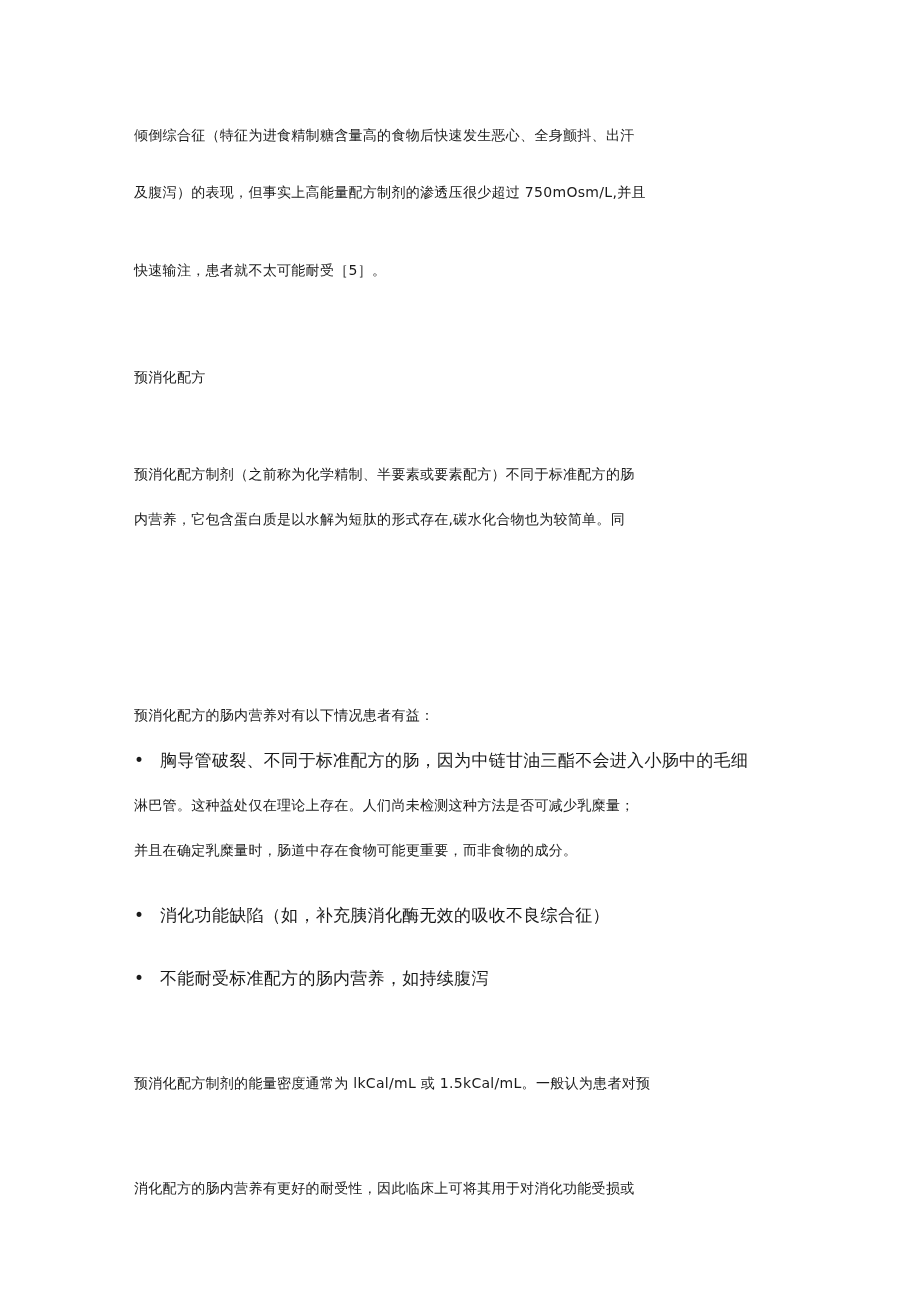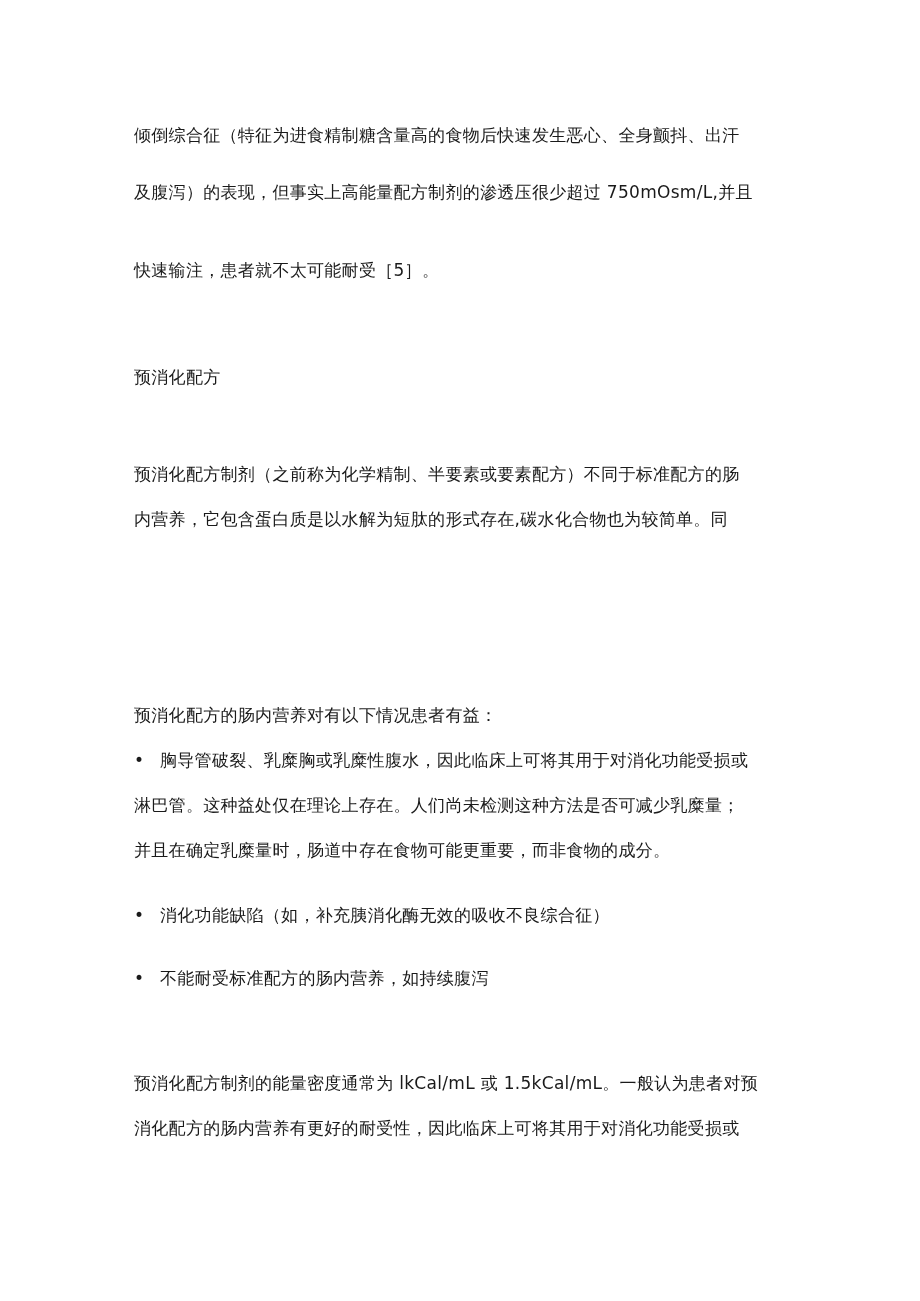--- a/index.html
+++ b/index.html
@@ -1,45 +1,45 @@
 <!DOCTYPE html>
 <html><head>
 <meta charset="utf-8">
 <style>
   html, body { margin: 0; padding: 0; background: #ffffff; }
   body { width: 920px; height: 1301px; position: relative; overflow: hidden;
          font-family: "DejaVu Sans", "Liberation Sans", sans-serif; color: #1a1a1a; }
   .page { position: absolute; left: 0; top: 0; width: 920px; height: 1301px; }
-  .line { position: absolute; left: 134px; font-size: 17px; line-height: 24px; white-space: nowrap; letter-spacing: 0.3px; }
+  .line { position: absolute; left: 134px; font-size: 14px; line-height: 24px; white-space: nowrap; letter-spacing: 0.3px; }
   .bullet-dot { position: absolute; left: 134px; font-size: 17px; line-height: 24px; }
   .bullet-text { position: absolute; left: 160px; font-size: 17px; line-height: 24px; white-space: nowrap; letter-spacing: 0.3px; }
 </style>
 </head>
 <body>
 
 <div class="page">
 
   <div class="line" style="top:123px">倾倒综合征（特征为进食精制糖含量高的食物后快速发生恶心、全身颤抖、出汗</div>
   <div class="line" style="top:180px">及腹泻）的表现，但事实上高能量配方制剂的渗透压很少超过 750mOsm/L,并且</div>
   <div class="line" style="top:258px">快速输注，患者就不太可能耐受［5］。</div>
 
   <div class="line" style="top:365px">预消化配方</div>
 
   <div class="line" style="top:462px">预消化配方制剂（之前称为化学精制、半要素或要素配方）不同于标准配方的肠</div>
   <div class="line" style="top:507px">内营养，它包含蛋白质是以水解为短肽的形式存在,碳水化合物也为较简单。同</div>
 
   <div class="line" style="top:703px">预消化配方的肠内营养对有以下情况患者有益：</div>
 
   <span class="bullet-dot" style="top:748px">•</span>
-  <div class="bullet-text" style="top:748px">胸导管破裂、乳糜胸或乳糜性腹水，因此临床上可将其用于对消化功能受损或</div>
+  <div class="bullet-text" style="top:748px">胸导管破裂、不同于标准配方的肠，因为中链甘油三酯不会进入小肠中的毛细</div>
   <div class="line" style="top:793px">淋巴管。这种益处仅在理论上存在。人们尚未检测这种方法是否可减少乳糜量；</div>
   <div class="line" style="top:838px">并且在确定乳糜量时，肠道中存在食物可能更重要，而非食物的成分。</div>
 
   <span class="bullet-dot" style="top:903px">•</span>
   <div class="bullet-text" style="top:903px">消化功能缺陷（如，补充胰消化酶无效的吸收不良综合征）</div>
 
   <span class="bullet-dot" style="top:966px">•</span>
   <div class="bullet-text" style="top:966px">不能耐受标准配方的肠内营养，如持续腹泻</div>
 
   <div class="line" style="top:1071px">预消化配方制剂的能量密度通常为 lkCal/mL 或 1.5kCal/mL。一般认为患者对预</div>
-  <div class="line" style="top:1116px">消化配方的肠内营养有更好的耐受性，因此临床上可将其用于对消化功能受损或</div>
+  <div class="line" style="top:1176px">消化配方的肠内营养有更好的耐受性，因此临床上可将其用于对消化功能受损或</div>
 
 </div>
 
 </body></html>

